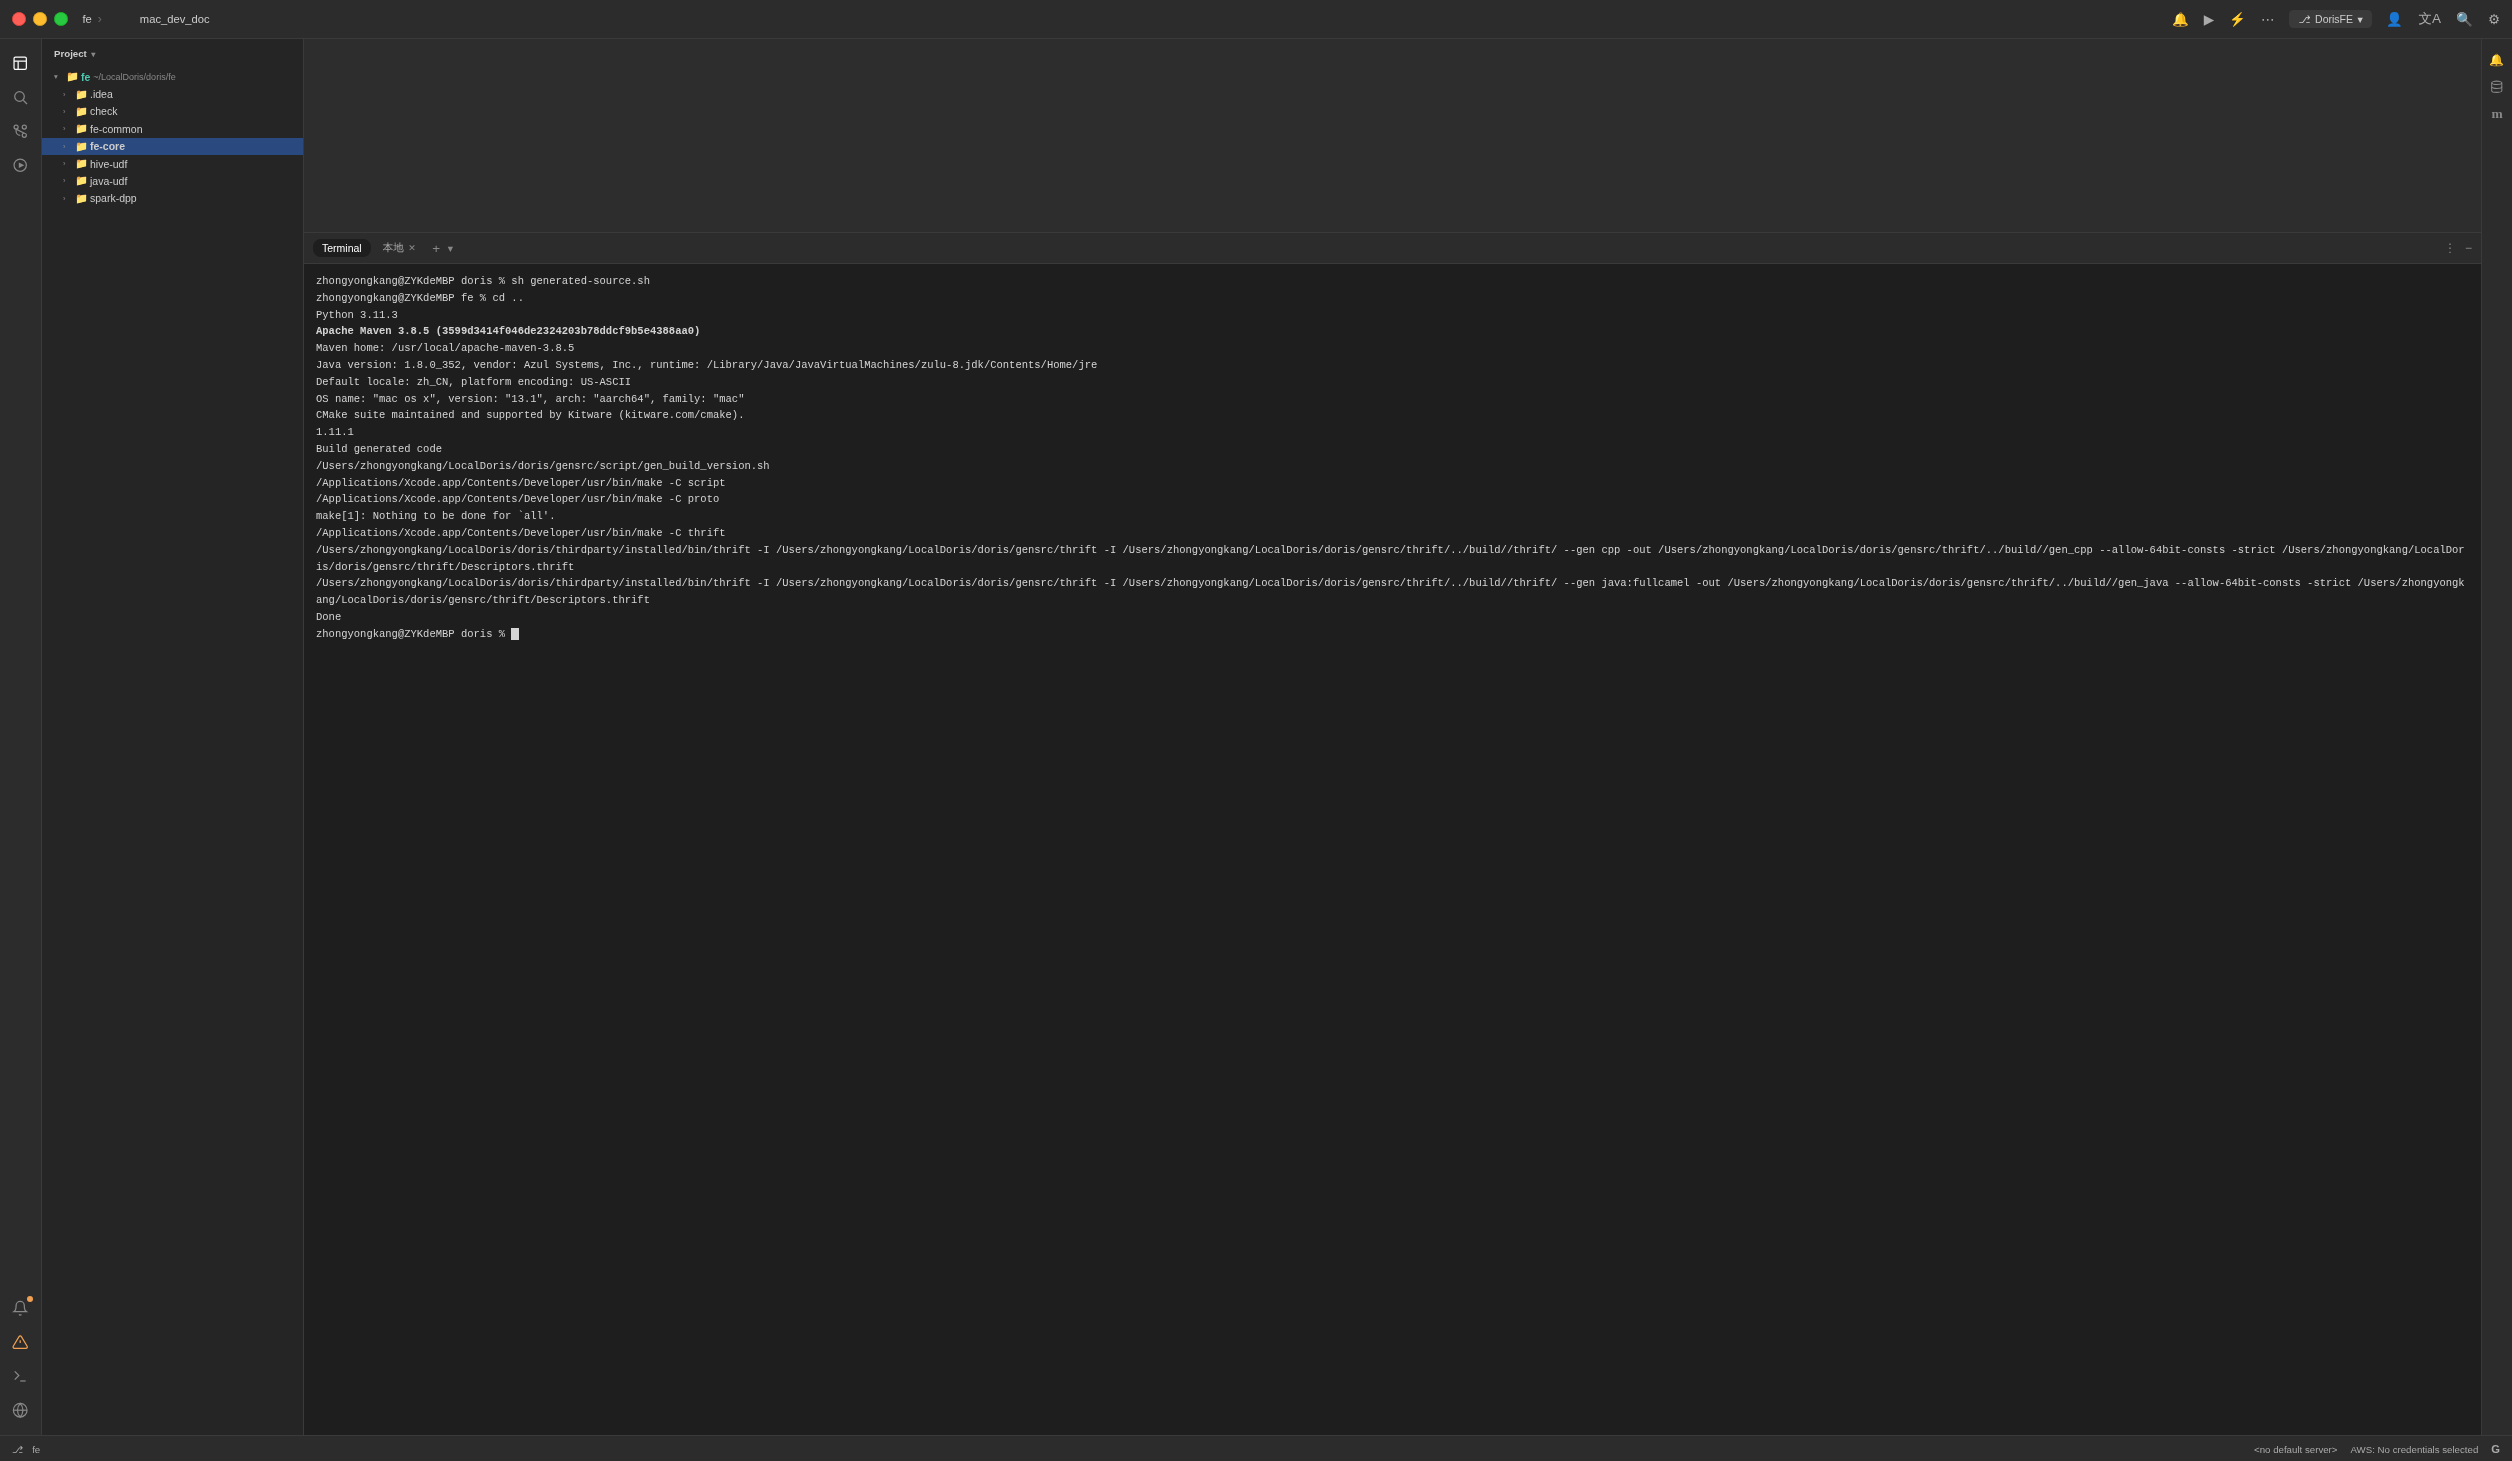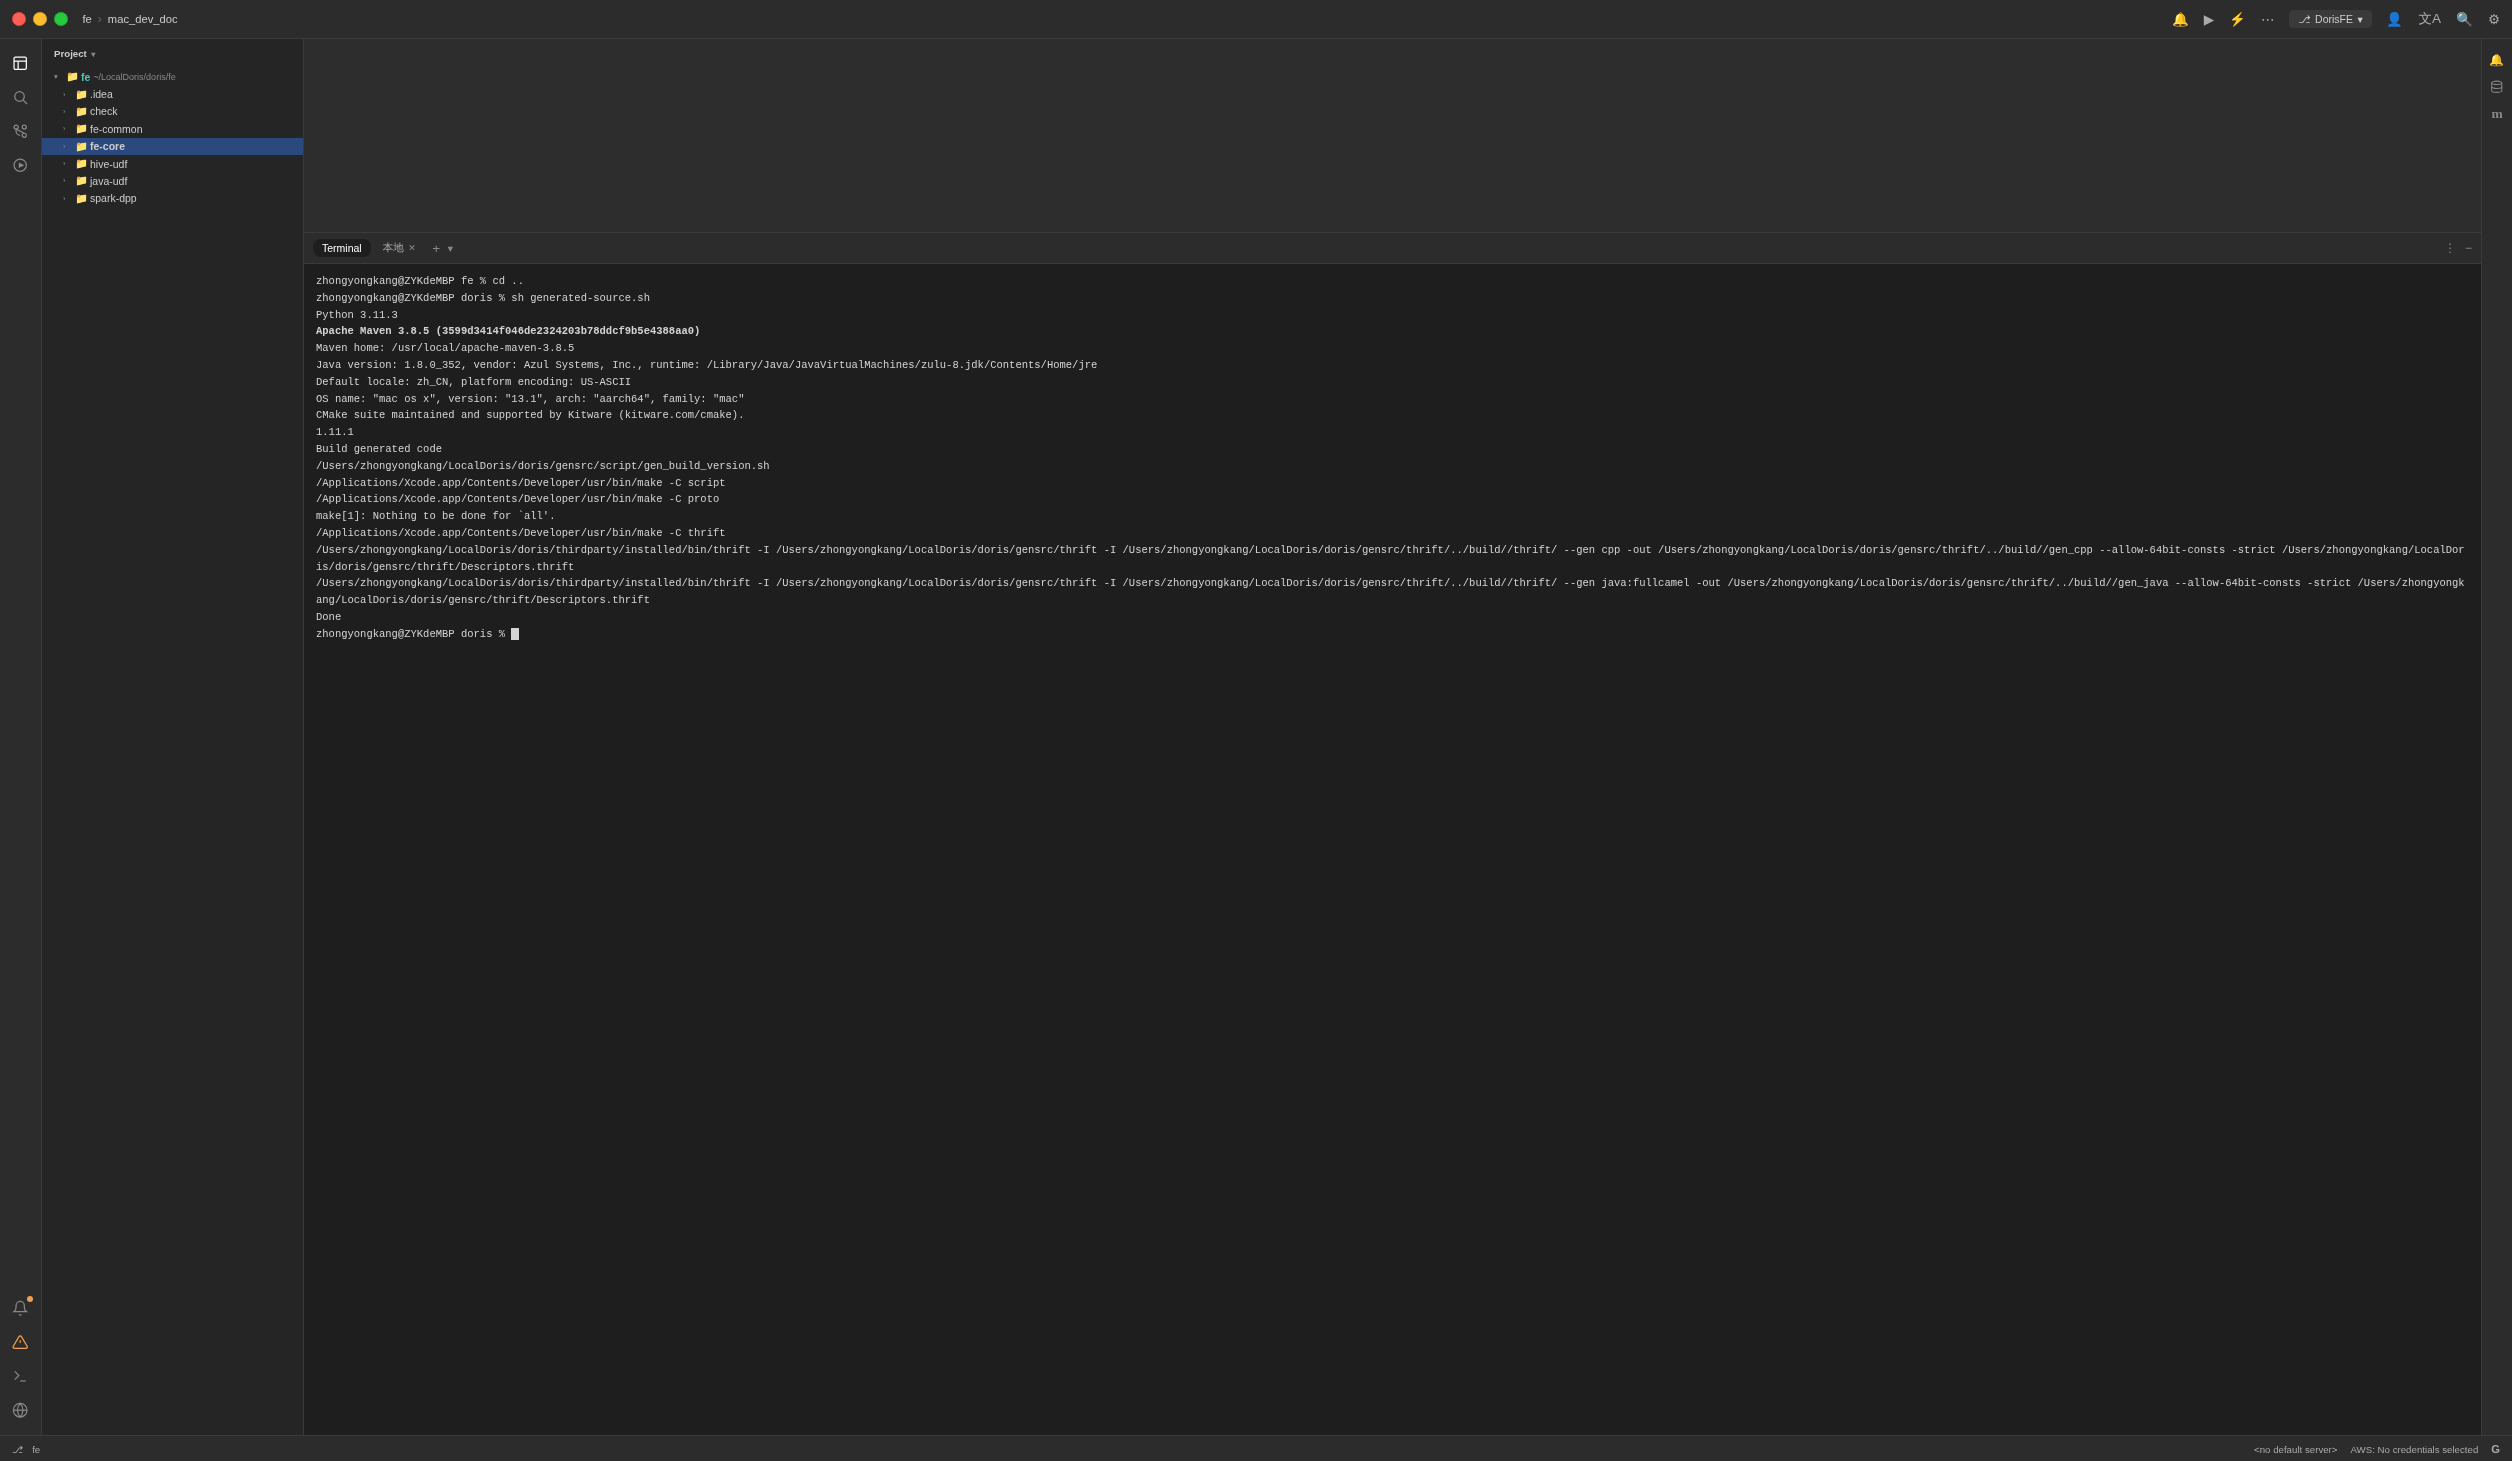--- a/index.html
+++ b/index.html
@@ -42,20 +42,21 @@
       font-size: 11.2px;
       font-weight: 500;
     }
     .titlebar-sep {
       color: #666;
       margin: 0 6px;
     }
     .titlebar-breadcrumb {
       color: #ccc;
       font-size: 11.2px;
+      margin-left: 32px;
     }
     .titlebar-right {
       margin-left: auto;
       display: flex;
       align-items: center;
       gap: 15px;
     }
     .titlebar-icon {
       color: #aaa;
       font-size: 13.5px;
@@ -492,22 +493,22 @@
         </div>
         <span class="tab-add">+</span>
         <span class="tab-chevron">▾</span>
         <div class="terminal-tabs-right">
           <span class="icon">⋮</span>
           <span class="icon">−</span>
         </div>
       </div>
 
       <div class="terminal-content" id="terminal-content">
-      <div class="term-line">zhongyongkang@ZYKdeMBP fe % cd ..</div>
-          <div class="term-line">zhongyongkang@ZYKdeMBP doris % sh generated-source.sh</div>
+      <div class="term-line">zhongyongkang@ZYKdeMBP doris % sh generated-source.sh</div>
+          <div class="term-line">zhongyongkang@ZYKdeMBP fe % cd ..</div>
           <div class="term-line">Python 3.11.3</div>
           <div class="term-line"><span class="term-bold">Apache Maven 3.8.5 (3599d3414f046de2324203b78ddcf9b5e4388aa0)</span></div>
           <div class="term-line">Maven home: /usr/local/apache-maven-3.8.5</div>
           <div class="term-line">Java version: 1.8.0_352, vendor: Azul Systems, Inc., runtime: /Library/Java/JavaVirtualMachines/zulu-8.jdk/Contents/Home/jre</div>
           <div class="term-line">Default locale: zh_CN, platform encoding: US-ASCII</div>
           <div class="term-line">OS name: "mac os x", version: "13.1", arch: "aarch64", family: "mac"</div>
           <div class="term-line"></div>
           <div class="term-line">CMake suite maintained and supported by Kitware (kitware.com/cmake).</div>
           <div class="term-line">1.11.1</div>
           <div class="term-line">Build generated code</div>

